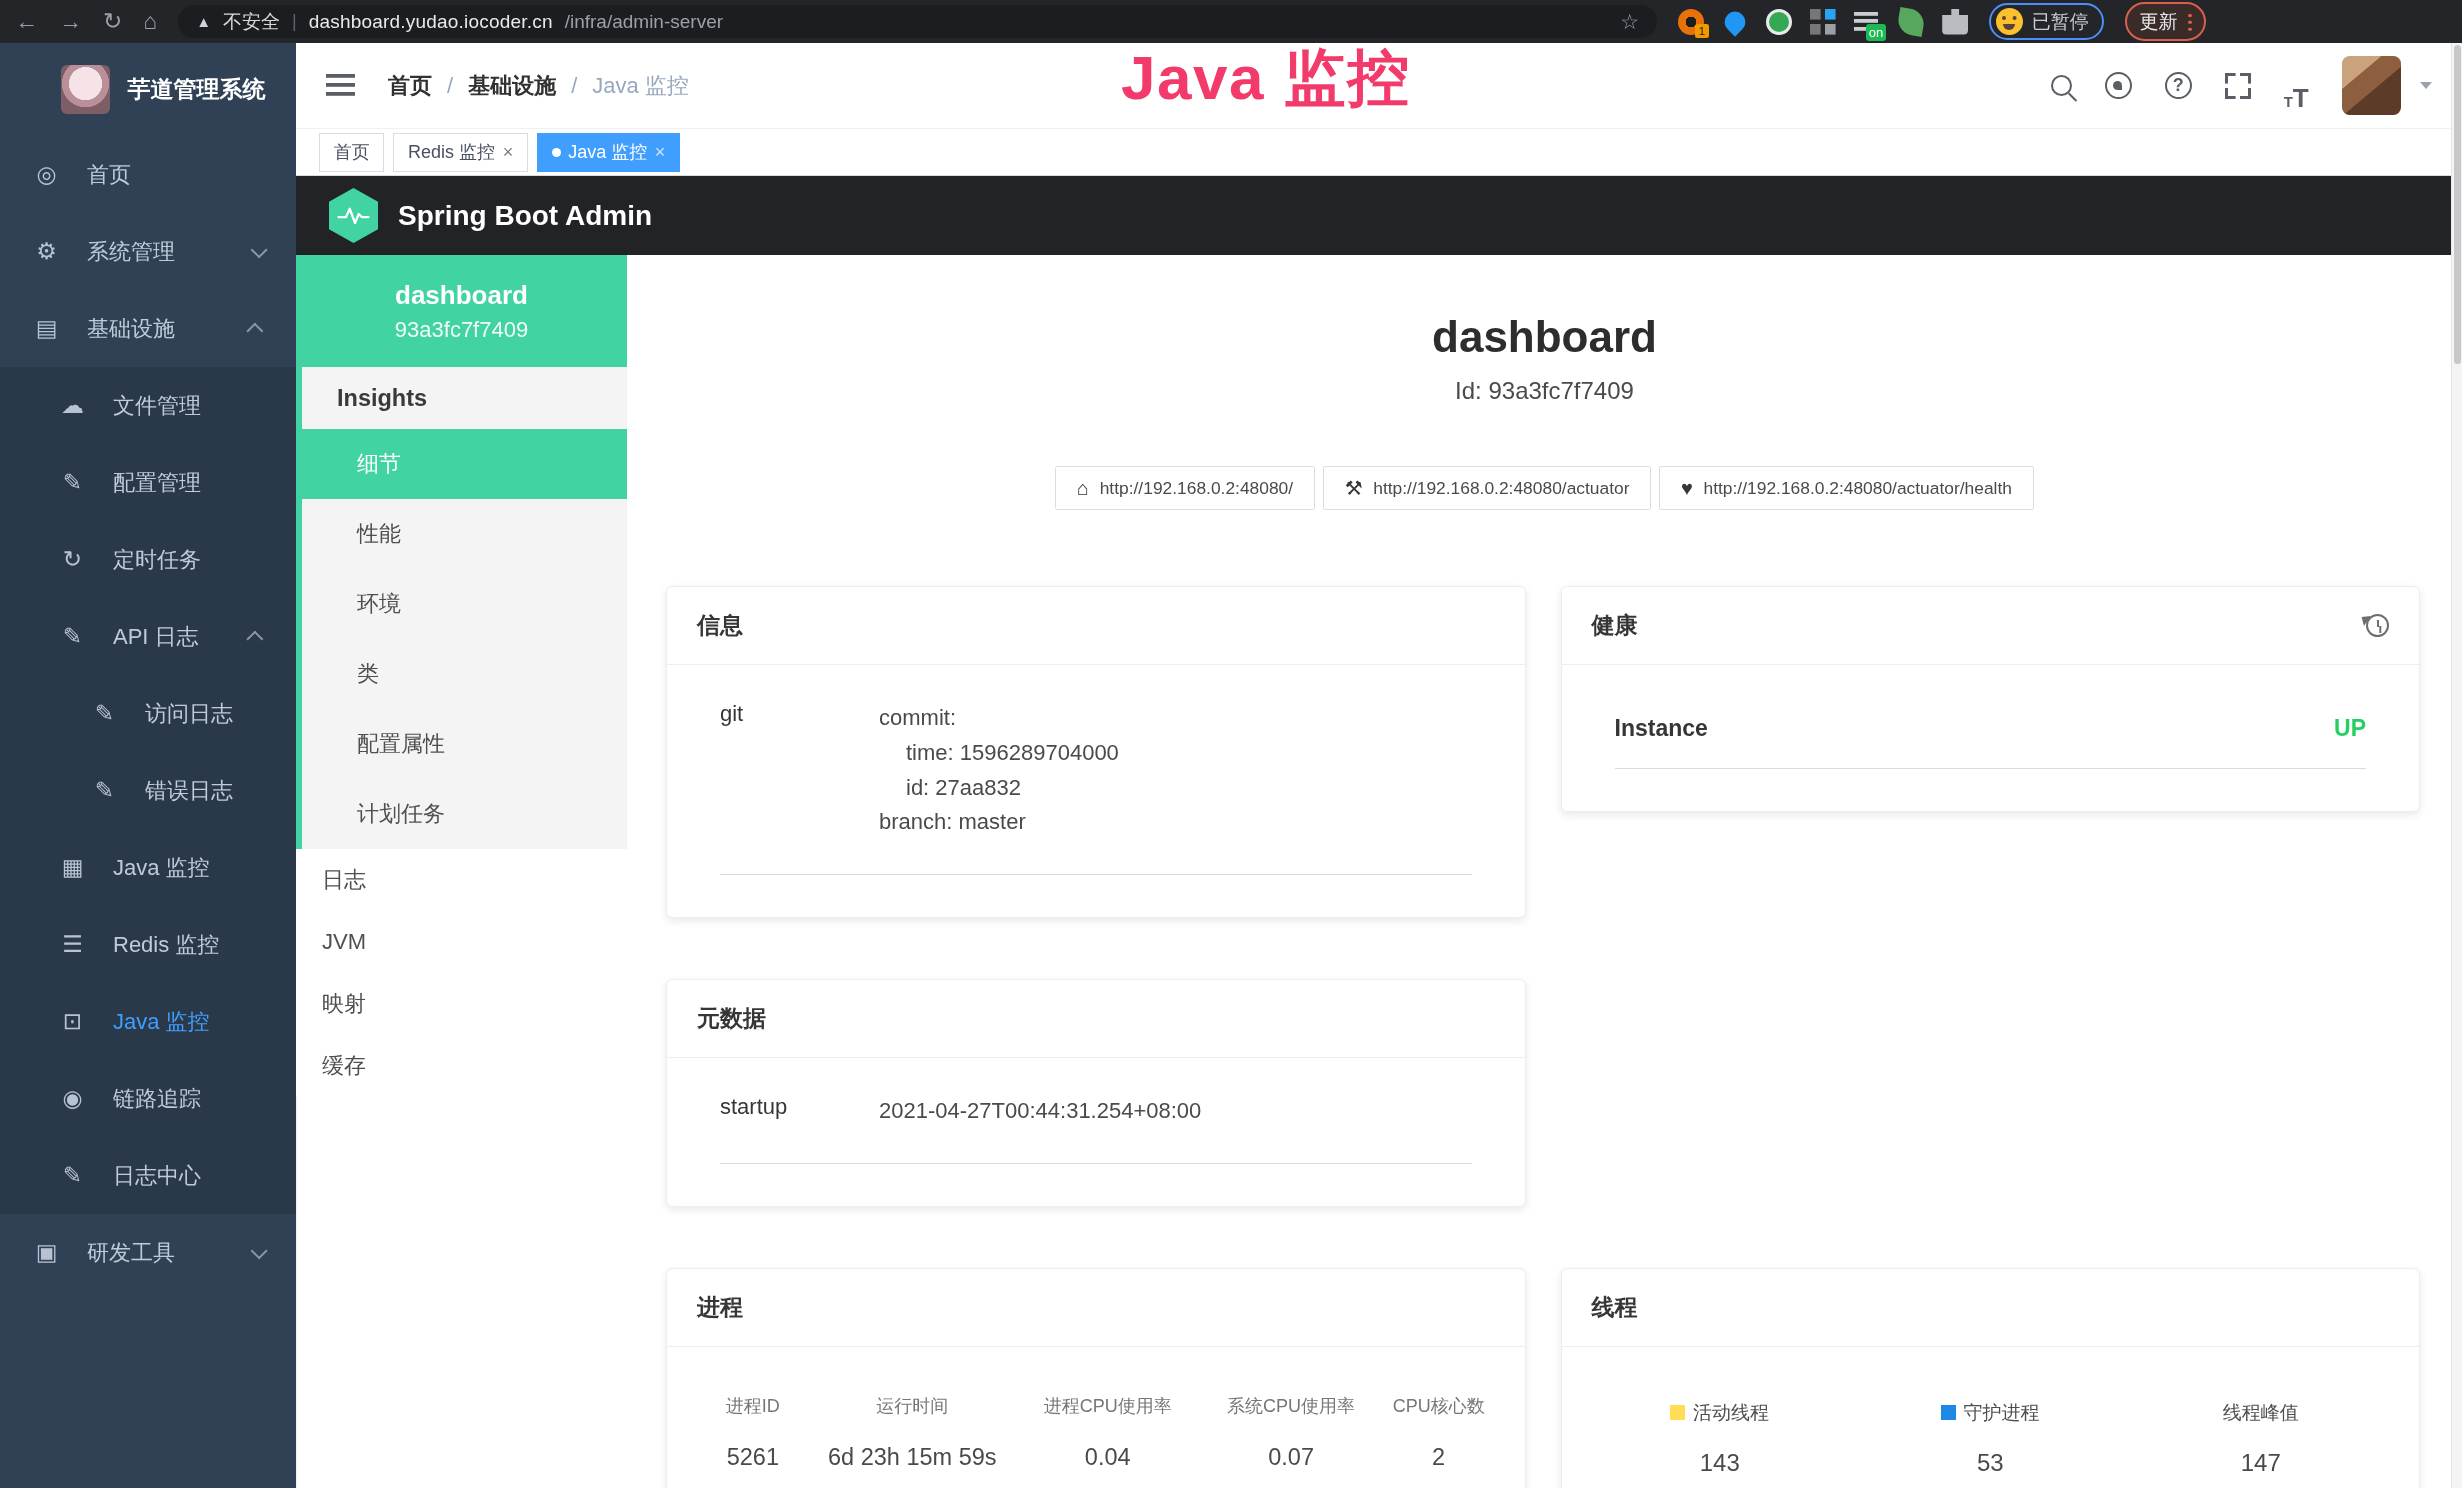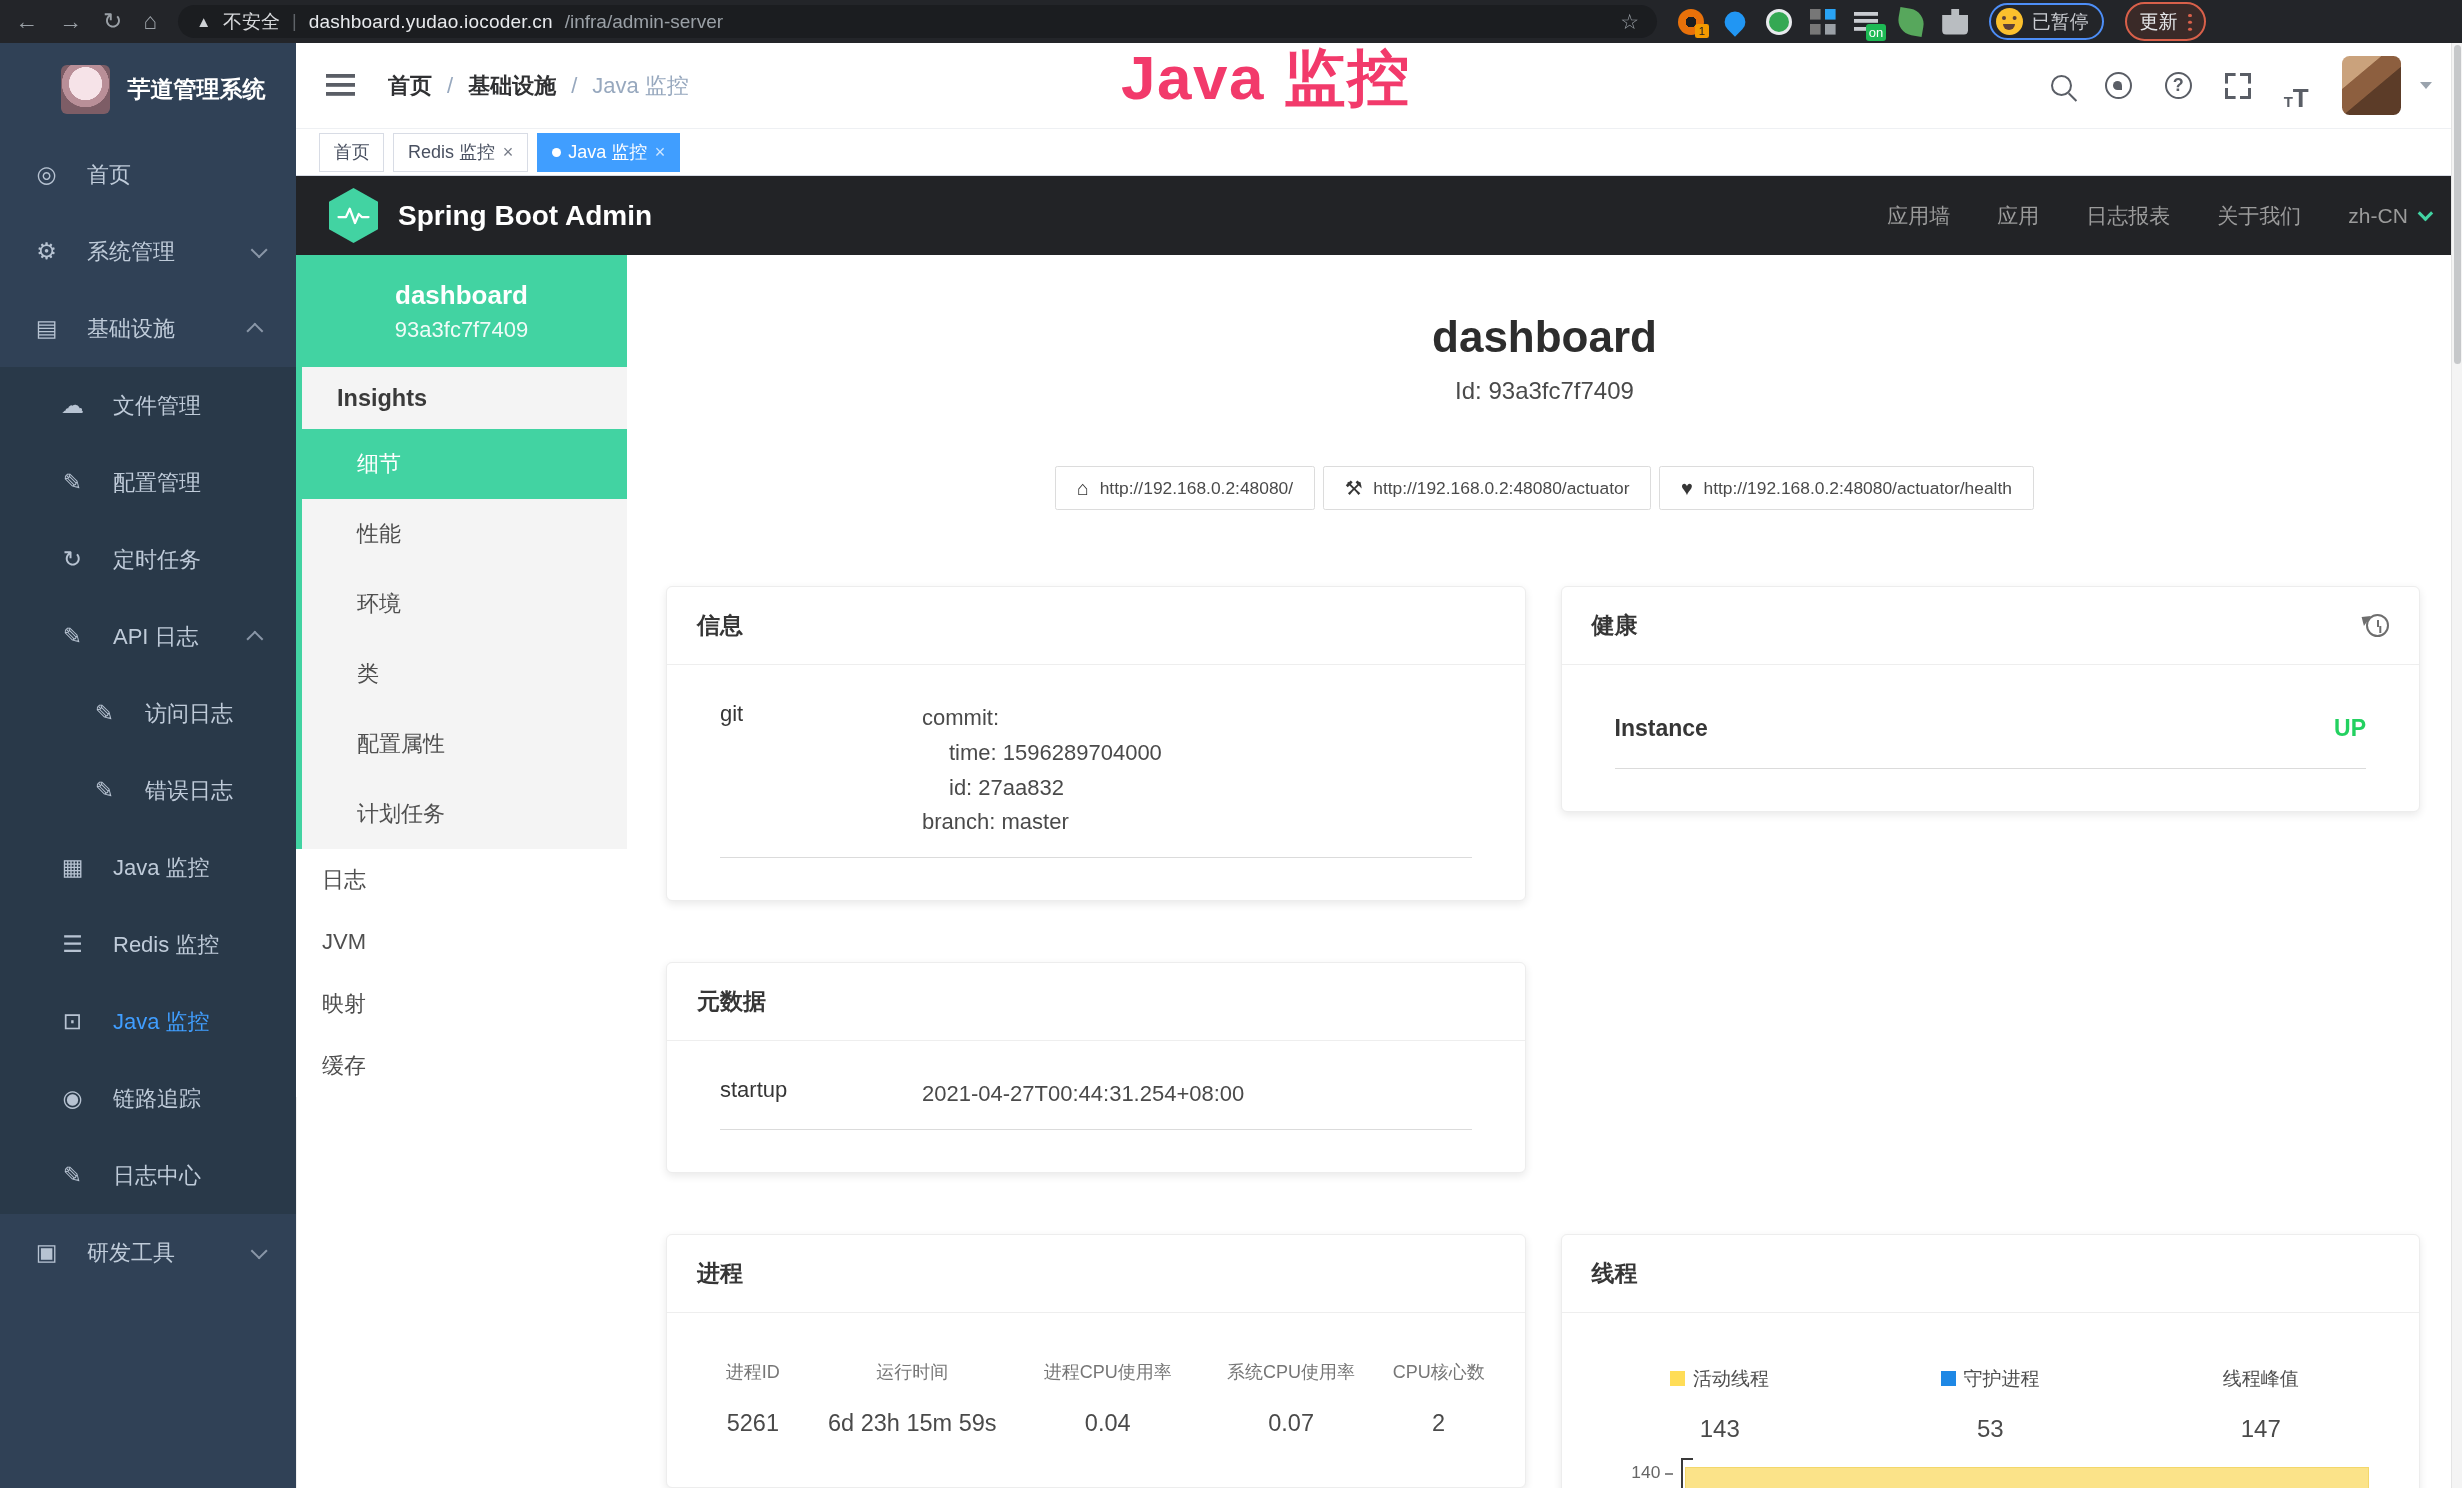--- a/index.html
+++ b/index.html
@@ -112,21 +112,21 @@
   .links-row { display:flex; justify-content:center; gap:7.6px; margin-top:61px; }
   .link-btn { height:44px; display:flex; align-items:center; gap:10.6px; border:0.8px solid #dcdcdc; border-radius:2.3px; background:#fff; padding:0 21px; font-size:17.4px; color:#4a4a4a; }
   .link-btn .li { font-size:20px; color:#363636; font-style:normal; }
   .cards { margin:76px 42px 0 39px; display:grid; grid-template-columns:1fr 1fr; column-gap:35px; row-gap:61px; align-items:start; }
   .card { background:#fff; border:0.8px solid #ededed; border-radius:6px; box-shadow:0 3px 9px rgba(0,0,0,.09); }
   .card-header { padding:23px 30px; font-size:23px; font-weight:bold; color:#363636; border-bottom:1.5px solid #eee; display:flex; align-items:center; justify-content:space-between; }
   .icon-history { width:23px; height:23px; border:2.3px solid #6e6e6e; border-radius:50%; position:relative; }
   .icon-history:before { content:""; position:absolute; left:-6.8px; top:-3px; width:0; height:0; border-top:6px solid transparent; border-bottom:6px solid transparent; border-right:7.6px solid #6e6e6e; transform:rotate(35deg); }
   .icon-history:after { content:""; position:absolute; left:9px; top:3.8px; width:2.3px; height:6.8px; background:#6e6e6e; box-shadow:2.3px 6px 0 0px #6e6e6e; }
   .card-body { padding:36px 53px 42px; }
-  .kv-row { display:flex; padding-bottom:17px; border-bottom:0.8px solid #dbdbdb;gap:43px; }
+  .kv-row { display:flex; padding-bottom:34px; border-bottom:0.8px solid #dbdbdb; }
   .kv-label { width:159px; flex:0 0 159px; font-size:22px; color:#363636; }
   .kv-value { flex:1; font-size:22px; color:#4a4a4a; line-height:1.58; }
   .kv-value .ind { padding-left:27px; }
   .hrow { display:flex; justify-content:space-between; align-items:center; padding:13.7px 0 26px; border-bottom:0.8px solid #dbdbdb; }
   .hrow .hl { font-size:23px; color:#363636; font-weight:bold; }
   .hrow .hv { font-size:23px; font-weight:bold; }
   .ptable { display:grid; grid-template-columns:14% 26% 23% 23% 14%; row-gap:26px; text-align:center; padding:9px 0 4.6px; }
   .pth { font-size:18px; color:#767676; }
   .ptd { font-size:23.5px; color:#4a4a4a; }
   .threads-body { padding:53px 23px 0 23px; overflow:hidden; }
@@ -296,30 +296,20 @@
         </span>
       </div>
 
       <div class="sba-header">
         <span class="hexagon">
           <svg width="33" height="23" viewBox="0 0 44 30">
               <polyline points="2,17 12,17 17,6 24,25 29,13 33,17 42,17" fill="none" stroke="#ffffff" stroke-width="3" stroke-linecap="round" stroke-linejoin="round"></polyline>
             </svg>
         </span>
         <span class="sba-brand">Spring Boot Admin</span>
-        <div class="sba-nav">
-          <span class="sba-nav-item">应用墙</span>
-          <span class="sba-nav-item">应用</span>
-          <span class="sba-nav-item">日志报表</span>
-          <span class="sba-nav-item">关于我们</span>
-          <span class="locale">
-            <span>zh-CN</span>
-            <span class="chev-green"></span>
-          </span>
-        </div>
       </div>
 
       <div class="sba-body">
 
         <div class="sba-side">
           <div class="inst-box">
             <span class="inst-name">dashboard</span>
             <span class="inst-id">93a3fc7f7409</span>
           </div>
           <div class="insights-group">

